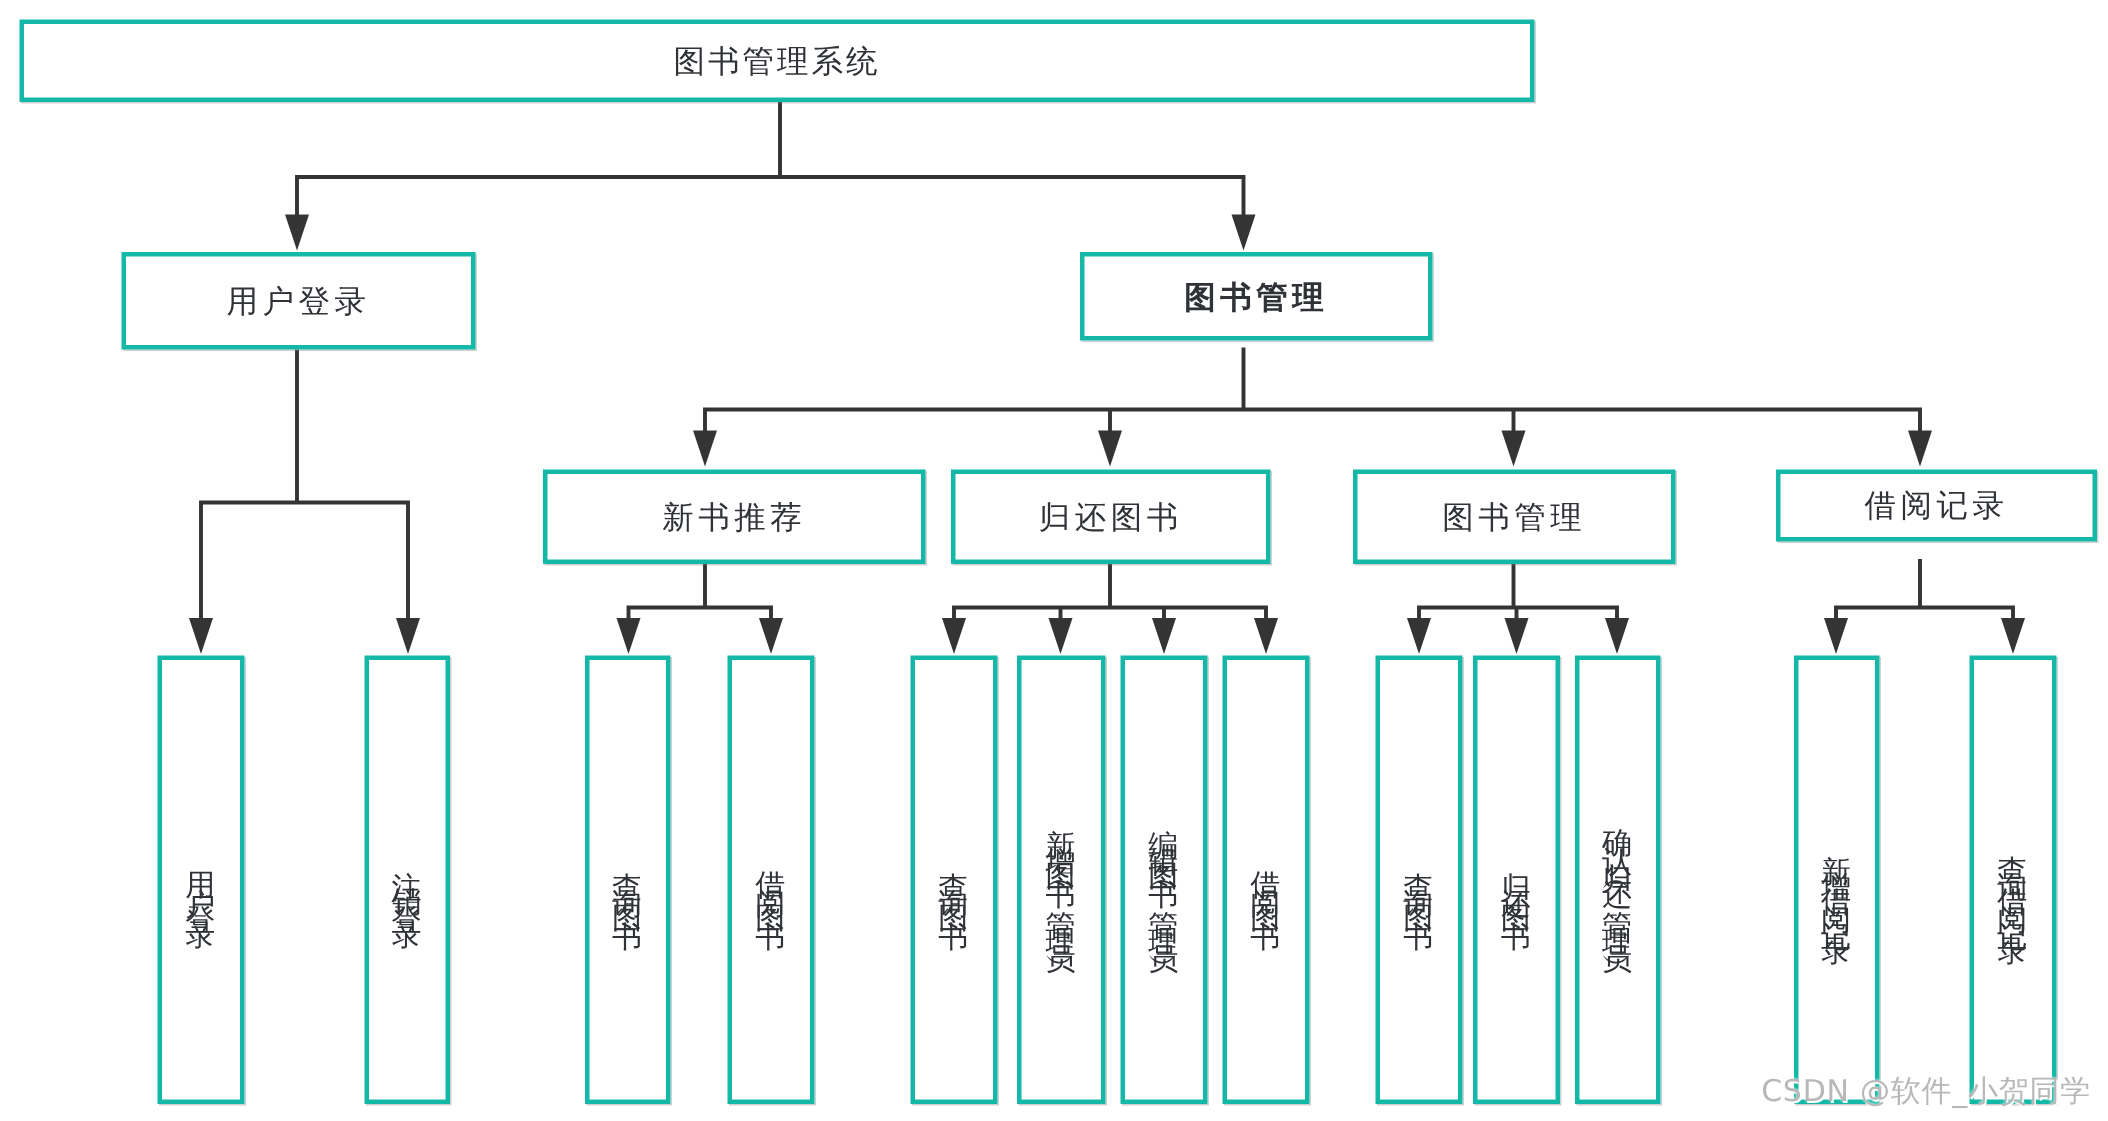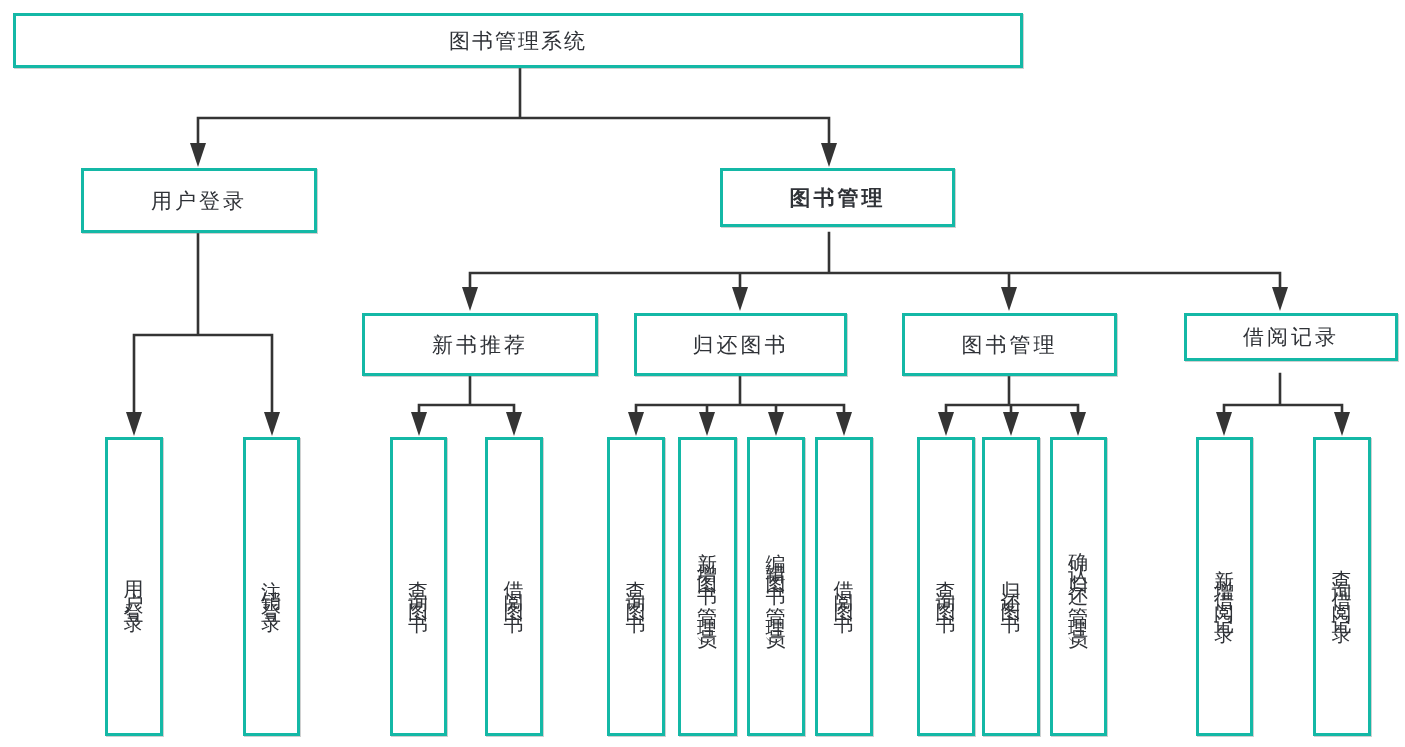--- a/index.html
+++ b/index.html
@@ -101,21 +101,21 @@
     <span>图书管理系统</span>
   </div>
 
   <div class="box h-box" style="left:81px; top:168px; width:236px; height:65px;">
     <span>用户登录</span>
   </div>
   <div class="box h-box" style="left:720px; top:168px; width:235px; height:59px;font-weight:bold;">
     <span>图书管理</span>
   </div>
 
-  <div class="box h-box" style="left:362px; top:313px; width:236px; height:63px;">
+  <div class="box h-box" style="left:362px; top:313px; width:255px; height:63px;">
     <span>新书推荐</span>
   </div>
   <div class="box h-box" style="left:634px; top:313px; width:213px; height:63px;">
     <span>归还图书</span>
   </div>
   <div class="box h-box" style="left:902px; top:313px; width:215px; height:63px;">
     <span>图书管理</span>
   </div>
   <div class="box h-box" style="left:1184px; top:313px; width:214px; height:48px;">
     <span>借阅记录</span>
@@ -158,14 +158,15 @@
     <span>确认归还（管理员）</span>
   </div>
 
   <div class="box v-box" style="left:1196px; top:437px; width:57px; height:299px;">
     <span>新增借阅记录</span>
   </div>
   <div class="box v-box" style="left:1313px; top:437px; width:58px; height:299px;">
     <span>查询借阅记录</span>
   </div>
 
+  <div class="watermark">CSDN @软件_小贺同学</div>
 
 </div>
 
 </body></html>

